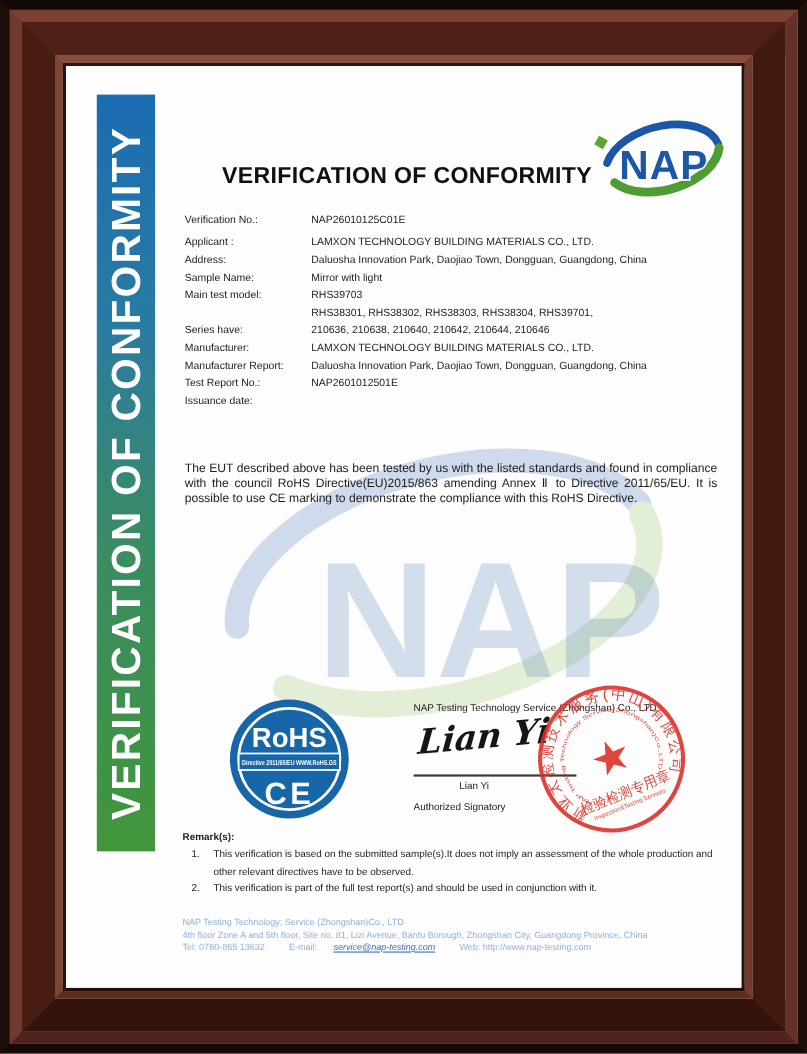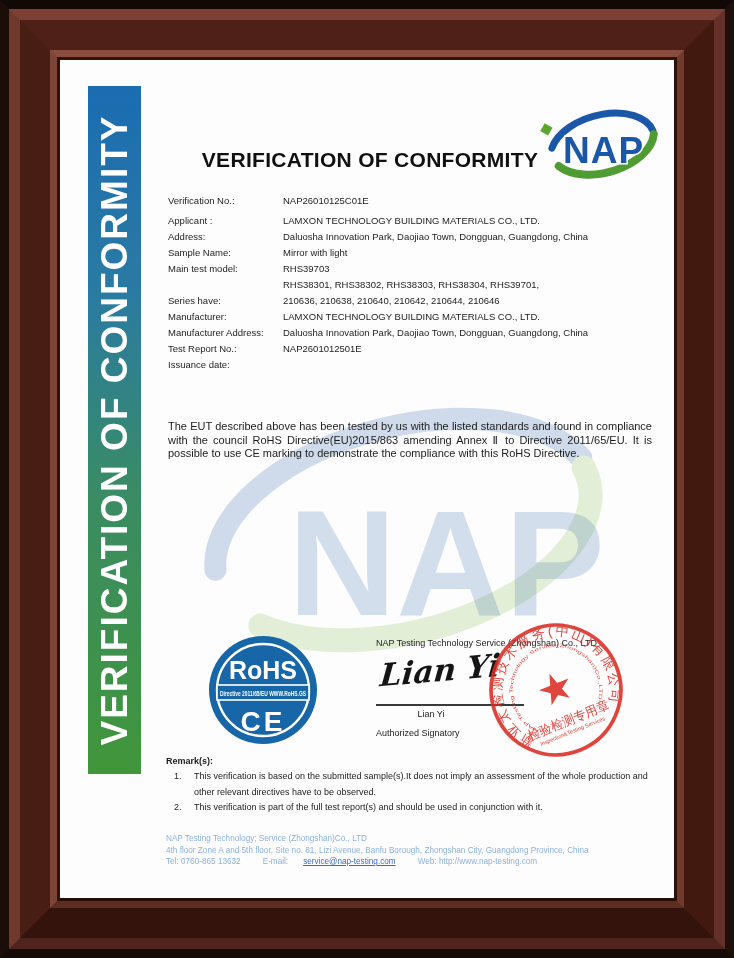--- a/index.html
+++ b/index.html
@@ -56,21 +56,21 @@
   .remarks { position:absolute; left:106px; top:696px; width:488px; font-size:9px; color:#1c1c1c; }
   .remarks-heading { font-weight:600; margin-bottom:3px; }
   .remark-item { display:flex; line-height:15.5px; }
   .remark-num { flex:0 0 28px; padding-left:8px; }
   .remark-text { flex:1; }
 
   .footer { position:absolute; left:106px; top:773px; width:488px; font-size:8.2px;
     line-height:11.6px; color:#8cb2de; }
   .footer-contact { display:flex; gap:22px; align-items:baseline; }
   .email-wrap { display:flex; gap:15px; }
-  .email-link { color:#3a6cc8; text-decoration:underline; }
+  .email-link { color:#3a6cc8; text-decoration:underline;font-style:italic; }
 </style>
 </head>
 <body>
 
 <div class="photo">
   <div class="frame-1"></div>
   <div class="frame-2"></div>
   <div class="frame-3"></div>
   <div class="frame-4"></div>
   <div class="frame-5"></div>
@@ -125,21 +125,21 @@
         <div class="val">
           <div>RHS38301, RHS38302, RHS38303, RHS38304, RHS39701,</div>
           <div>210636, 210638, 210640, 210642, 210644, 210646</div>
         </div>
       </div>
       <div class="row">
         <div class="lbl">Manufacturer:</div>
         <div class="val">LAMXON TECHNOLOGY BUILDING MATERIALS CO., LTD.</div>
       </div>
       <div class="row">
-        <div class="lbl">Manufacturer Address:</div>
+        <div class="lbl">Manufacturer Report:</div>
         <div class="val">Daluosha Innovation Park, Daojiao Town, Dongguan, Guangdong, China</div>
       </div>
       <div class="row">
         <div class="lbl">Test Report No.:</div>
         <div class="val">NAP2601012501E</div>
       </div>
       <div class="row">
         <div class="lbl">Issuance date:</div>
       </div>
     </div>

